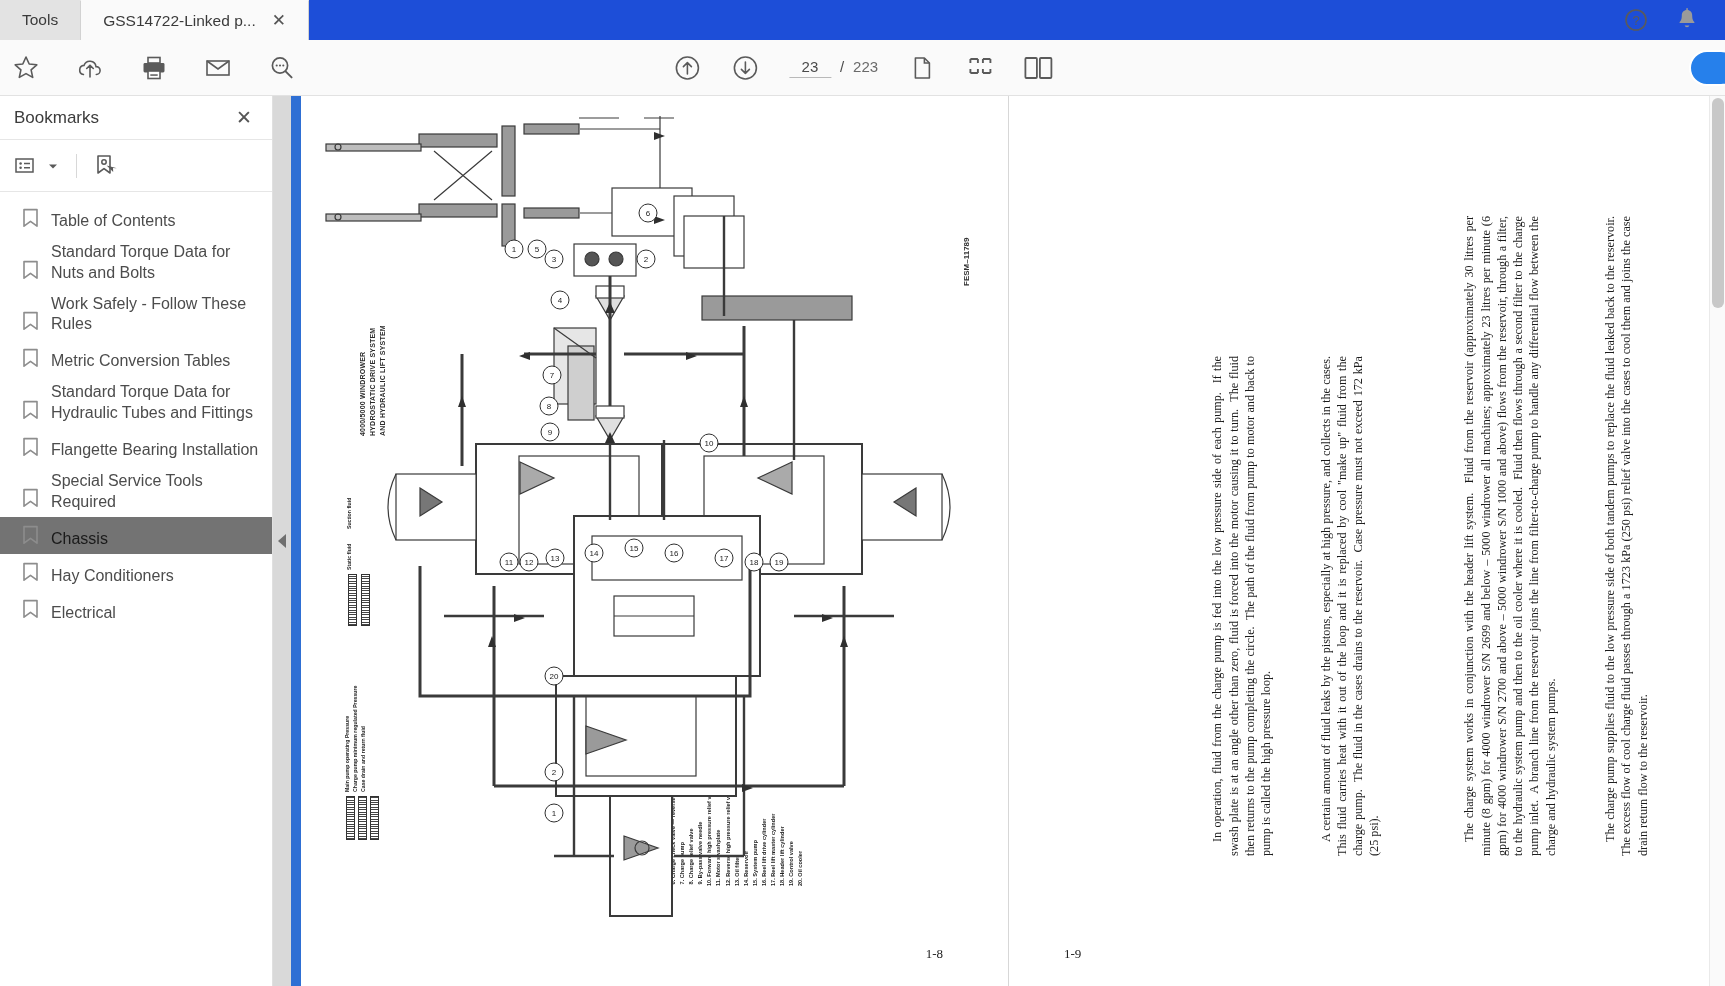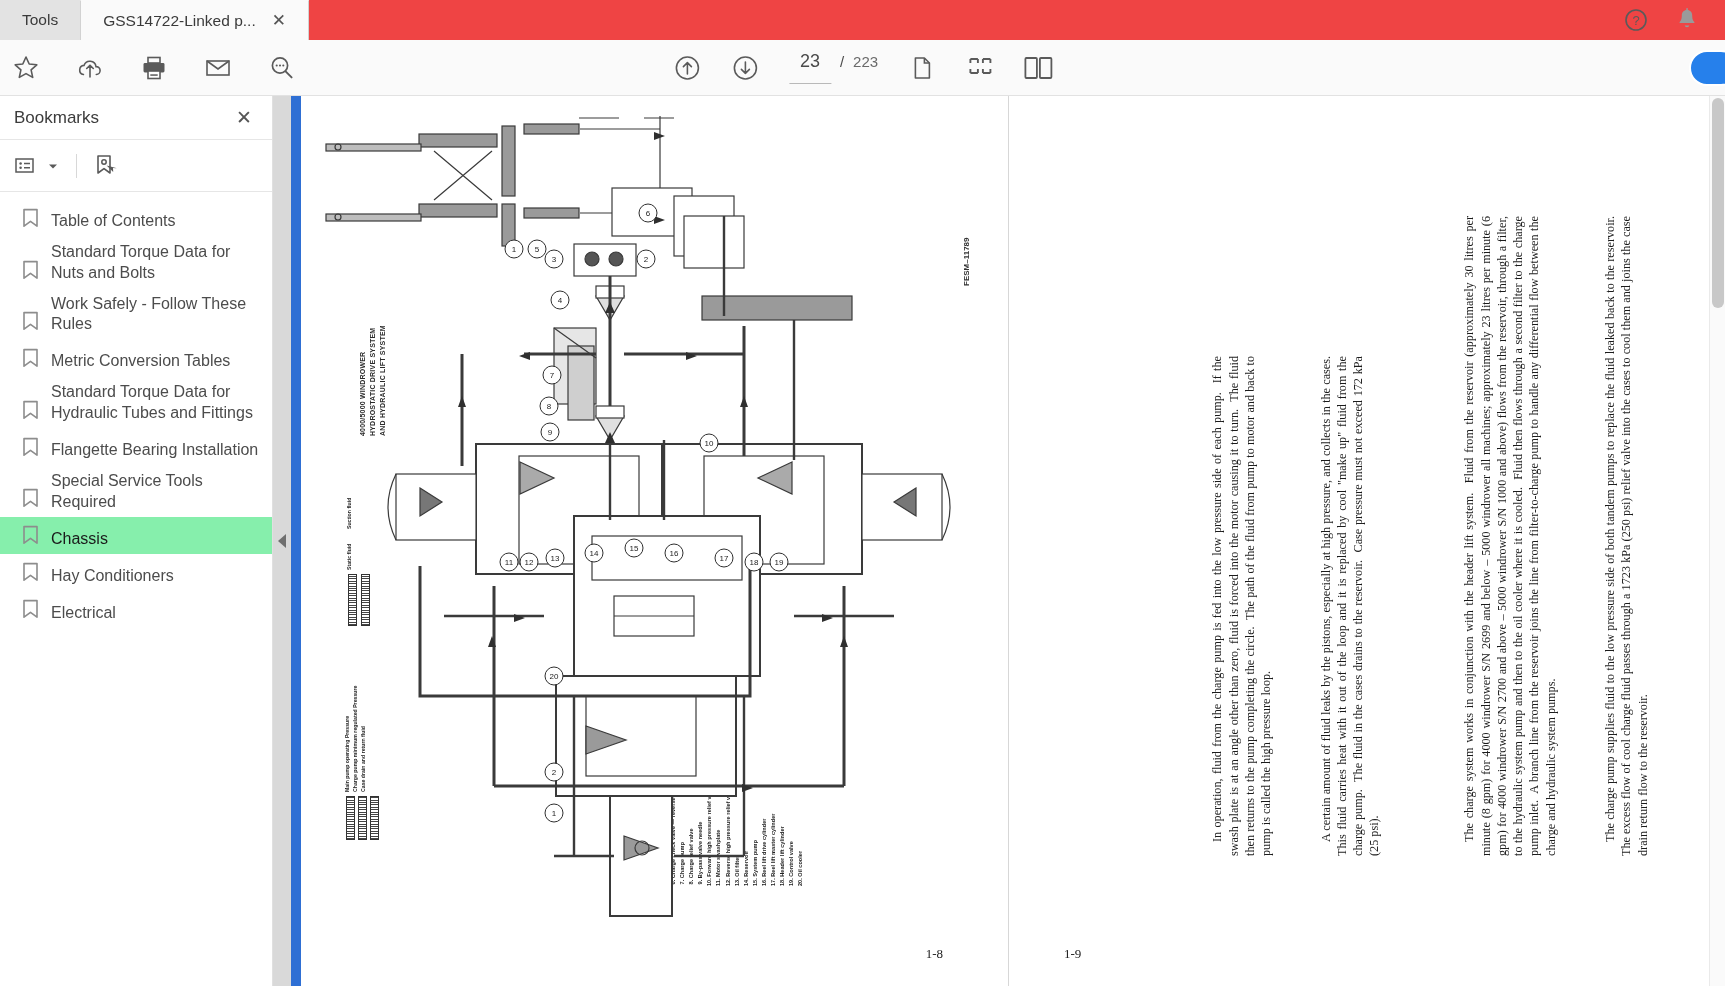--- a/index.html
+++ b/index.html
@@ -6,21 +6,21 @@
   html, body {
     width: 1725px; height: 986px;
     overflow: hidden;
     font-family: "Liberation Sans", sans-serif;
     background: #fff;
   }
 
   
   #tabbar {
     height: 40px;
-    background: #ef4444;
+    background: #1d4ed8;
     display: flex;
     align-items: flex-end;
     position: relative;
   }
   .tab {
     height: 40px;
     display: flex; align-items: center;
     padding: 0 22px;
     font-size: 15.5px;
     color: #3a3a3a;
@@ -79,24 +79,24 @@
     display: flex; align-items: baseline; gap: 9px;
     font-size: 15px; color: #4a4a4a;
     margin: 0 6px;
   }
   #pagenum-input {
     width: 42px;
     text-align: center;
     border: none;
     border-bottom: 1px solid #b9b9b9;
     background: transparent;
-    font-size: 18px;
+    font-size: 15px;
     color: #4a4a4a;
     font-family: "Liberation Sans", sans-serif;
-    padding-bottom: 11px;
+    padding-bottom: 2px;
   }
   #pagetotal { font-size: 15px; color: #6a6a6a; }
   .blue-pill {
     position: absolute;
     right: -14px;
     top: 10px;
     width: 50px; height: 36px;
     border-radius: 18px;
     background: #2680eb;
     border: 2px solid #fff;
@@ -142,21 +142,21 @@
     overflow-y: auto;
     padding-top: 8px;
   }
   .bm-item {
     display: flex;
     align-items: flex-end;
     gap: 12px;
     padding: 5px 12px 5px 22px;
     cursor: pointer;
   }
-  .bm-item.selected { background: #86efac; }
+  .bm-item.selected { background: #737373; }
   .bm-item.selected .bm-label { color: #1a1a1a; }
   .bm-icon { flex: none; margin-top: 3px; }
   .bm-label {
     font-size: 16px;
     line-height: 1.3;
     color: #4c4c4c;
   }
 
   
   #splitter {

